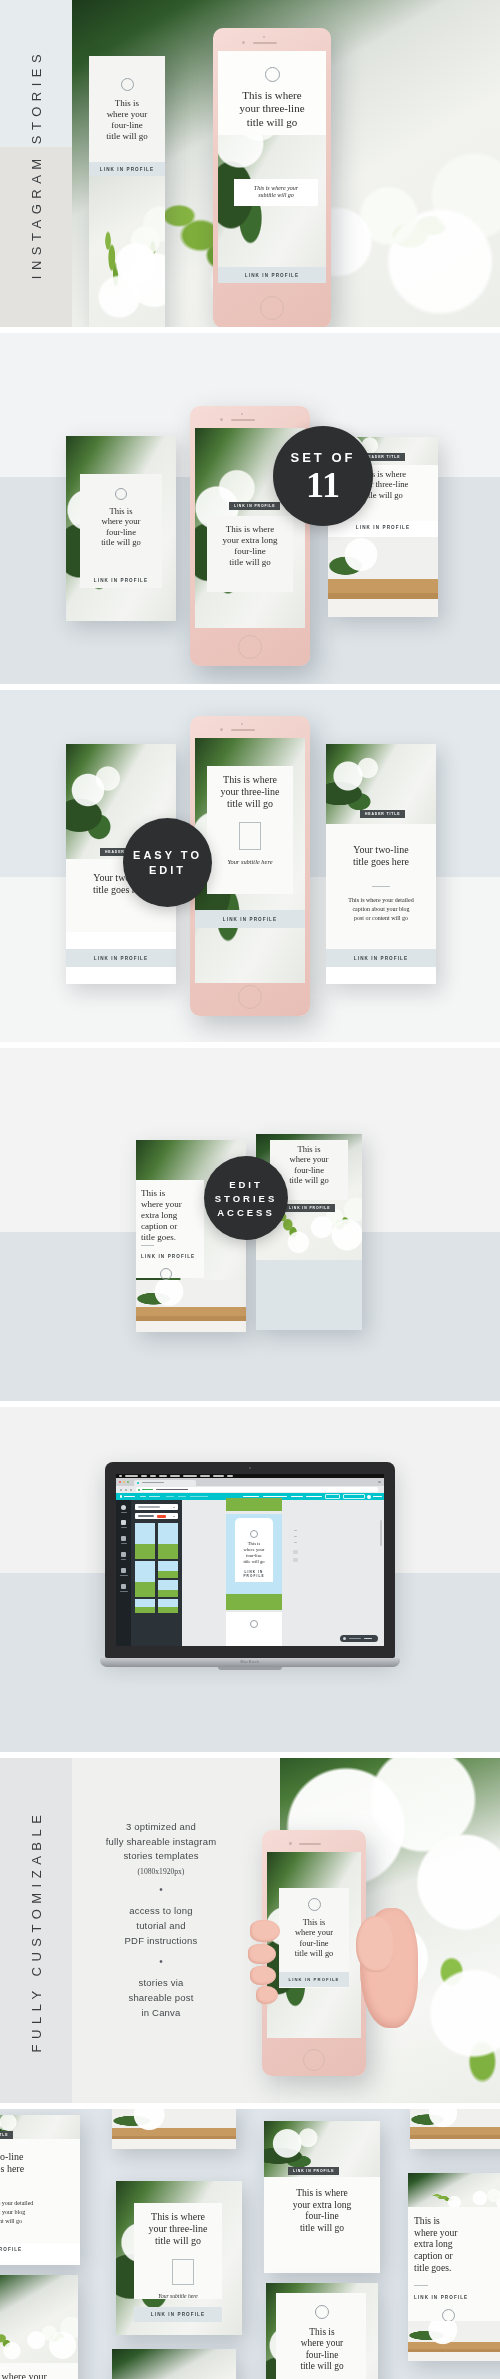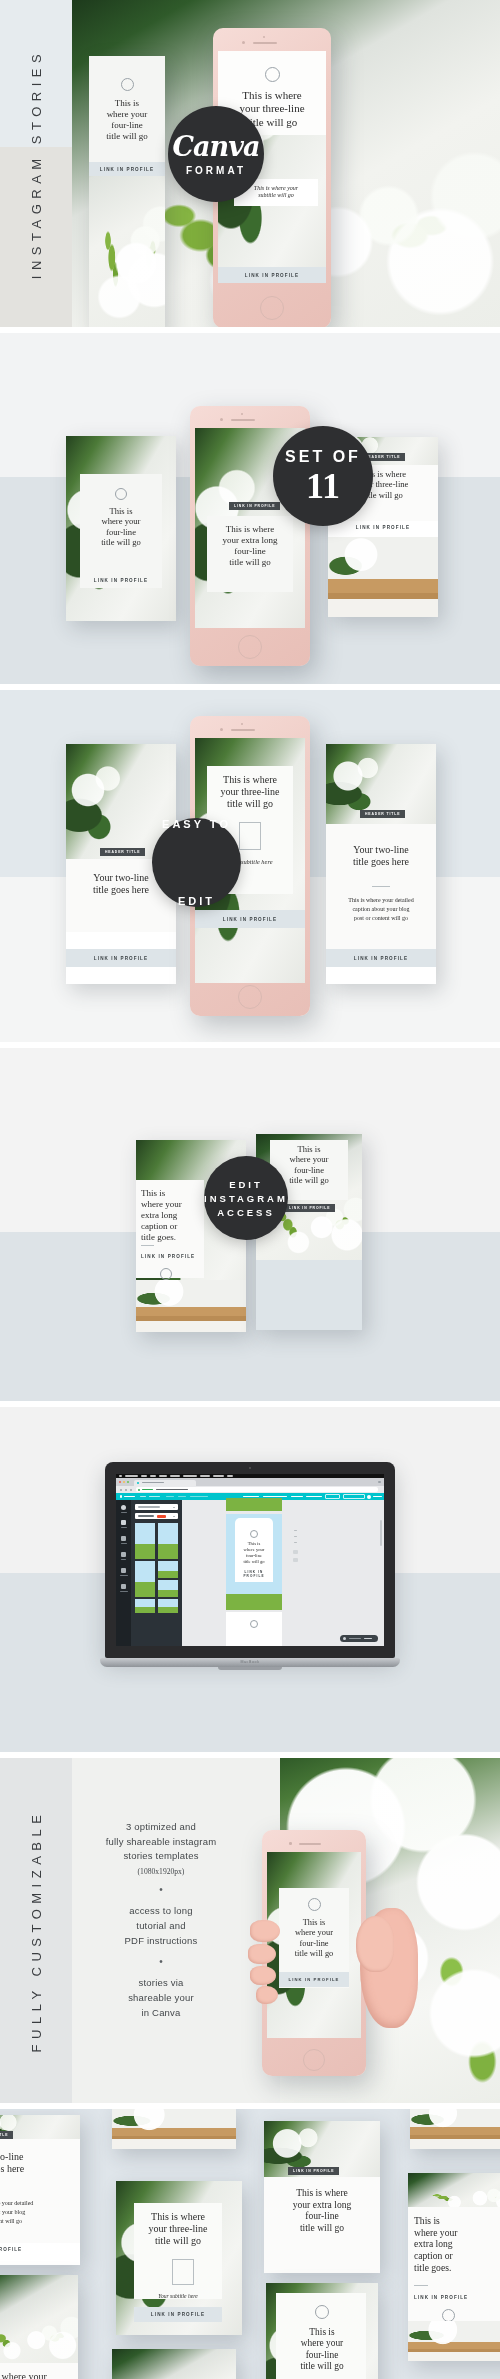--- a/index.html
+++ b/index.html
@@ -195,24 +195,20 @@
 subtitle will go</div>
         </div>
         <div class="lipbar" style="position:absolute;left:0;right:0;bottom:0;height:16px;display:flex;align-items:center;justify-content:center;background:#dde4e8;">
           <div class="lip">LINK IN PROFILE</div>
         </div>
       </div>
       <div class="home" style="left:50%;margin-left:-12px;bottom:8px;width:24px;height:24px;"></div>
     </div>
 
 
-    <div class="badge" style="left:168px;top:106px;width:96px;height:96px;">
-      <div class="b-script" style="font-size:27px;line-height:1;">Canva</div>
-      <div class="b-cap" style="font-size:10px;margin-top:5px;">FORMAT</div>
-    </div>
   </div>
 
   <div class="gap" style="height:6px;"></div>
 
   <div class="section" style="height:351px;background:linear-gradient(180deg,#f2f3f4 0 41%,#dde3e7 41% 100%);">
     <div class="story" style="left:66px;top:103px;width:110px;height:185px;">
       <div class="floralbg dark" style="inset:0;"></div>
       <div class="panel" style="left:14px;top:38px;width:82px;height:114px;background:#f5f6f4;"></div>
       <div class="ring" style="position:absolute;left:50%;top:52px;width:12px;height:12px;margin-left:-6px;"></div>
       <div class="serif" style="position:absolute;left:18px;right:18px;top:70px;font-size:8.6px;white-space:pre-line;">This is
@@ -243,21 +239,21 @@
       <div class="headertag" style="position:absolute;left:32px;top:16px;">HEADER TITLE</div>
       <div style="position:absolute;left:0;top:28px;right:0;height:56px;background:#fbfbfa;"></div>
       <div class="serif" style="position:absolute;left:6px;right:6px;top:32px;font-size:8.6px;white-space:pre-line;">This is where
 your three-line
 title will go</div>
       <div class="lip" style="position:absolute;left:0;right:0;top:88px;">LINK IN PROFILE</div>
       <div class="woodbg" style="left:0;top:100px;width:100%;height:80px;"></div>
     </div>
 
     <div class="badge" style="left:273px;top:93px;width:100px;height:100px;">
-      <div class="b-cap" style="font-size:16px;text-align:right;">SET OF</div>
+      <div class="b-cap" style="font-size:13px;text-align:right;">SET OF</div>
       <div class="b-num" style="font-size:36px;line-height:1;margin-top:2px;">11</div>
     </div>
   </div>
 
   <div class="gap" style="height:6px;"></div>
 
   <div class="section" style="height:352px;background:linear-gradient(180deg,#e2e8ec 0 53%,#f4f5f5 53% 100%);">
     <div class="story" style="left:66px;top:54px;width:110px;height:240px;background:#fff;">
       <div class="floralbg dark" style="left:0;top:0;width:100%;height:115px;"></div>
       <div class="headertag" style="position:absolute;left:34px;top:104px;">HEADER TITLE</div>
@@ -296,21 +292,21 @@
 title goes here</div>
       <div class="rule" style="position:absolute;left:0;right:0;top:142px;width:18px;"></div>
       <div class="serif" style="position:absolute;left:6px;right:6px;top:152px;font-size:6px;line-height:1.5;white-space:pre-line;">This is where your detailed
 caption about your blog
 post or content will go</div>
       <div class="lipbar" style="position:absolute;left:0;right:0;top:205px;height:18px;display:flex;align-items:center;justify-content:center;">
         <div class="lip">LINK IN PROFILE</div>
       </div>
     </div>
 
-    <div class="badge" style="left:152px;top:128px;width:89px;height:89px;justify-content:space-between;">
+    <div class="badge" style="left:123px;top:128px;width:89px;height:89px;">
       <div class="b-cap" style="font-size:11px;">EASY TO</div>
       <div class="b-cap" style="font-size:11px;margin-top:3px;">EDIT</div>
     </div>
   </div>
 
   <div class="gap" style="height:6px;"></div>
 
   <div class="section" style="height:353px;background:linear-gradient(180deg,#f3f3f3 0 52%,#dde3e7 52% 100%);">
     <div class="story" style="left:136px;top:92px;width:110px;height:192px;background:#fff;">
       <div class="floralbg dark" style="inset:0;"></div>
@@ -333,21 +329,21 @@
       <div class="serif" style="position:absolute;left:16px;right:16px;top:10px;font-size:8.6px;white-space:pre-line;">This is
 where your
 four-line
 title will go</div>
       <div class="headertag" style="position:absolute;left:28px;top:70px;">LINK IN PROFILE</div>
       <div class="lipbar" style="position:absolute;left:0;right:0;top:126px;height:70px;"></div>
     </div>
 
     <div class="badge" style="left:204px;top:108px;width:84px;height:84px;">
       <div class="b-cap" style="font-size:9.5px;">EDIT</div>
-      <div class="b-cap" style="font-size:9.5px;margin-top:3px;">INSTAGRAM</div>
+      <div class="b-cap" style="font-size:9.5px;margin-top:3px;">STORIES</div>
       <div class="b-cap" style="font-size:9.5px;margin-top:3px;">ACCESS</div>
     </div>
   </div>
 
   <div class="gap" style="height:6px;"></div>
 
   <div class="section" style="height:345px;background:linear-gradient(180deg,#f2f2f2 0 48%,#dde3e7 48% 100%);">
     <div class="laptop" style="left:100px;top:55px;width:300px;height:215px;">
       <div class="lid" style="left:5px;top:0;width:290px;height:196px;">
         <div class="lnotch" style="left:50%;margin-left:-1px;top:5px;"></div>
@@ -501,21 +497,21 @@
       <div class="ln">3 optimized and</div>
       <div class="ln">fully shareable instagram</div>
       <div class="ln">stories templates</div>
       <div class="sm" style="margin-top:3px;">(1080x1920px)</div>
       <div class="dot">•</div>
       <div class="ln">access to long</div>
       <div class="ln">tutorial and</div>
       <div class="ln">PDF instructions</div>
       <div class="dot">•</div>
       <div class="ln">stories via</div>
-      <div class="ln">shareable your</div>
+      <div class="ln">shareable post</div>
       <div class="ln">in Canva</div>
     </div>
 
     <div class="phone" style="left:262px;top:72px;width:104px;height:246px;">
       <div class="cam" style="left:27px;top:12px;width:2.6px;height:2.6px;"></div>
       <div class="spk" style="left:37px;top:13px;width:22px;height:1.8px;"></div>
       <div class="screen" style="left:5px;top:22px;width:94px;height:186px;">
         <div class="floralbg dark" style="inset:0;"></div>
         <div class="panel" style="left:12px;top:36px;width:70px;height:100px;background:#f7f8f6;"></div>
         <div class="ring" style="position:absolute;left:50%;top:46px;width:13px;height:13px;margin-left:-6.5px;"></div>

